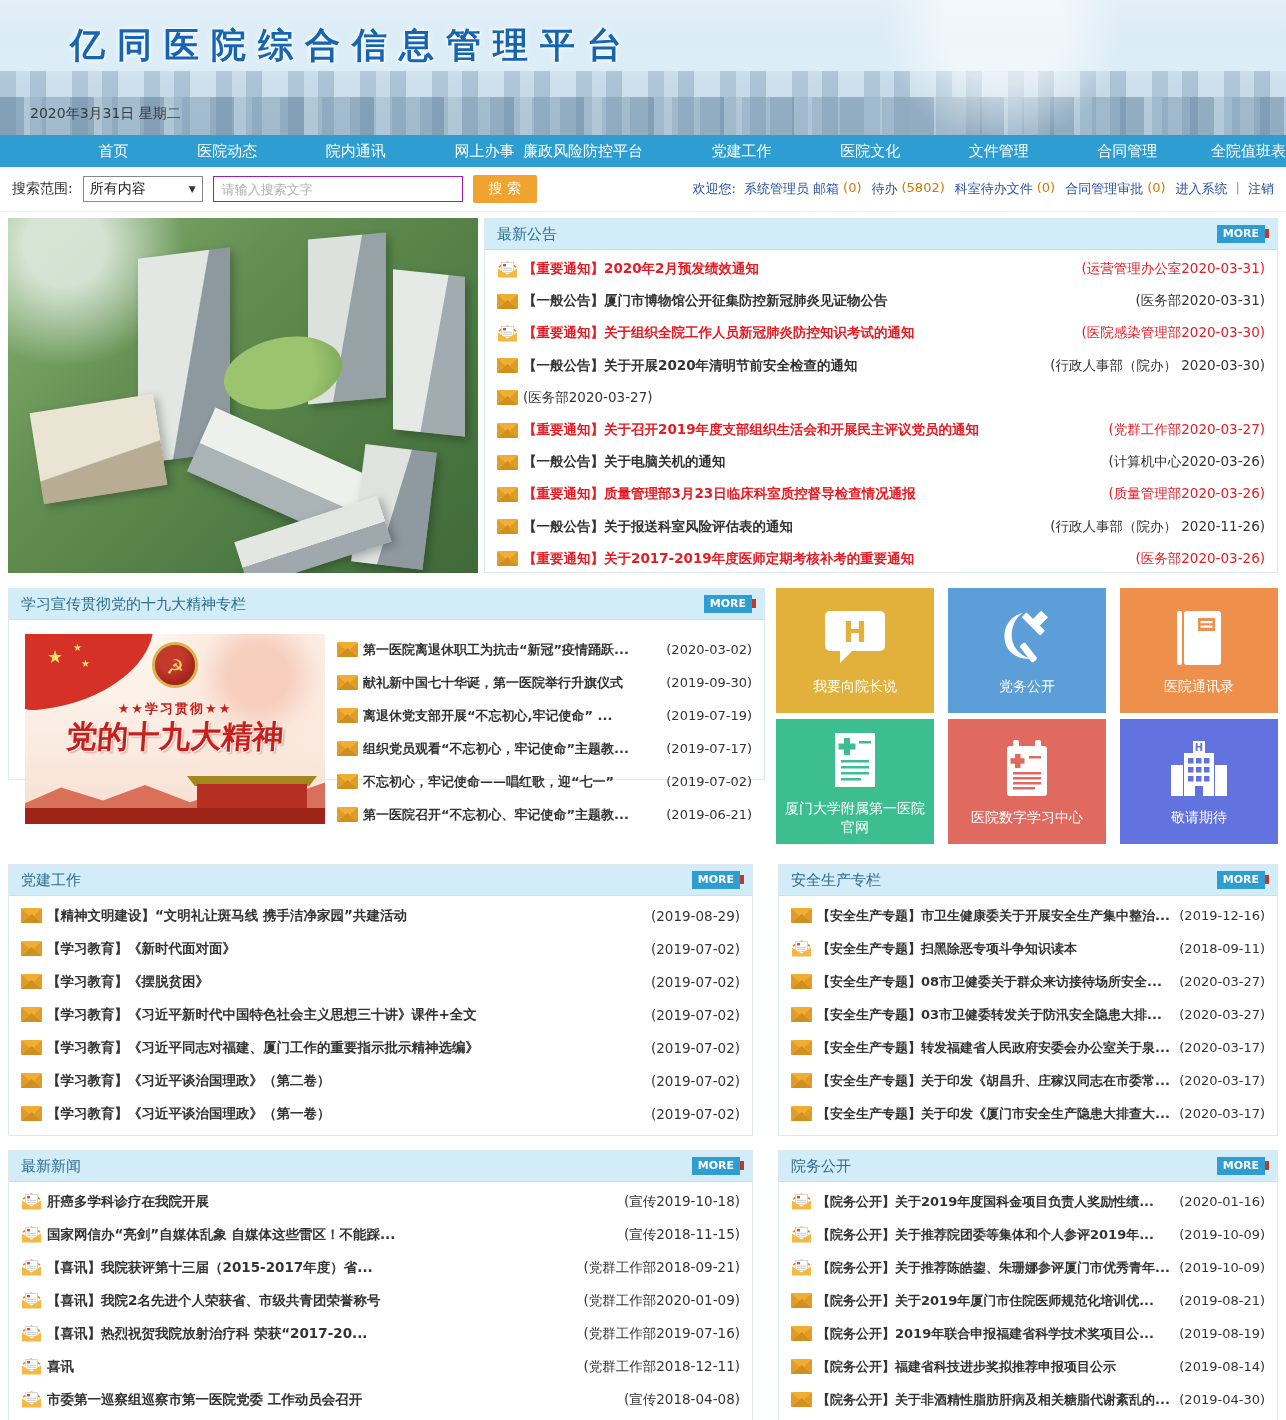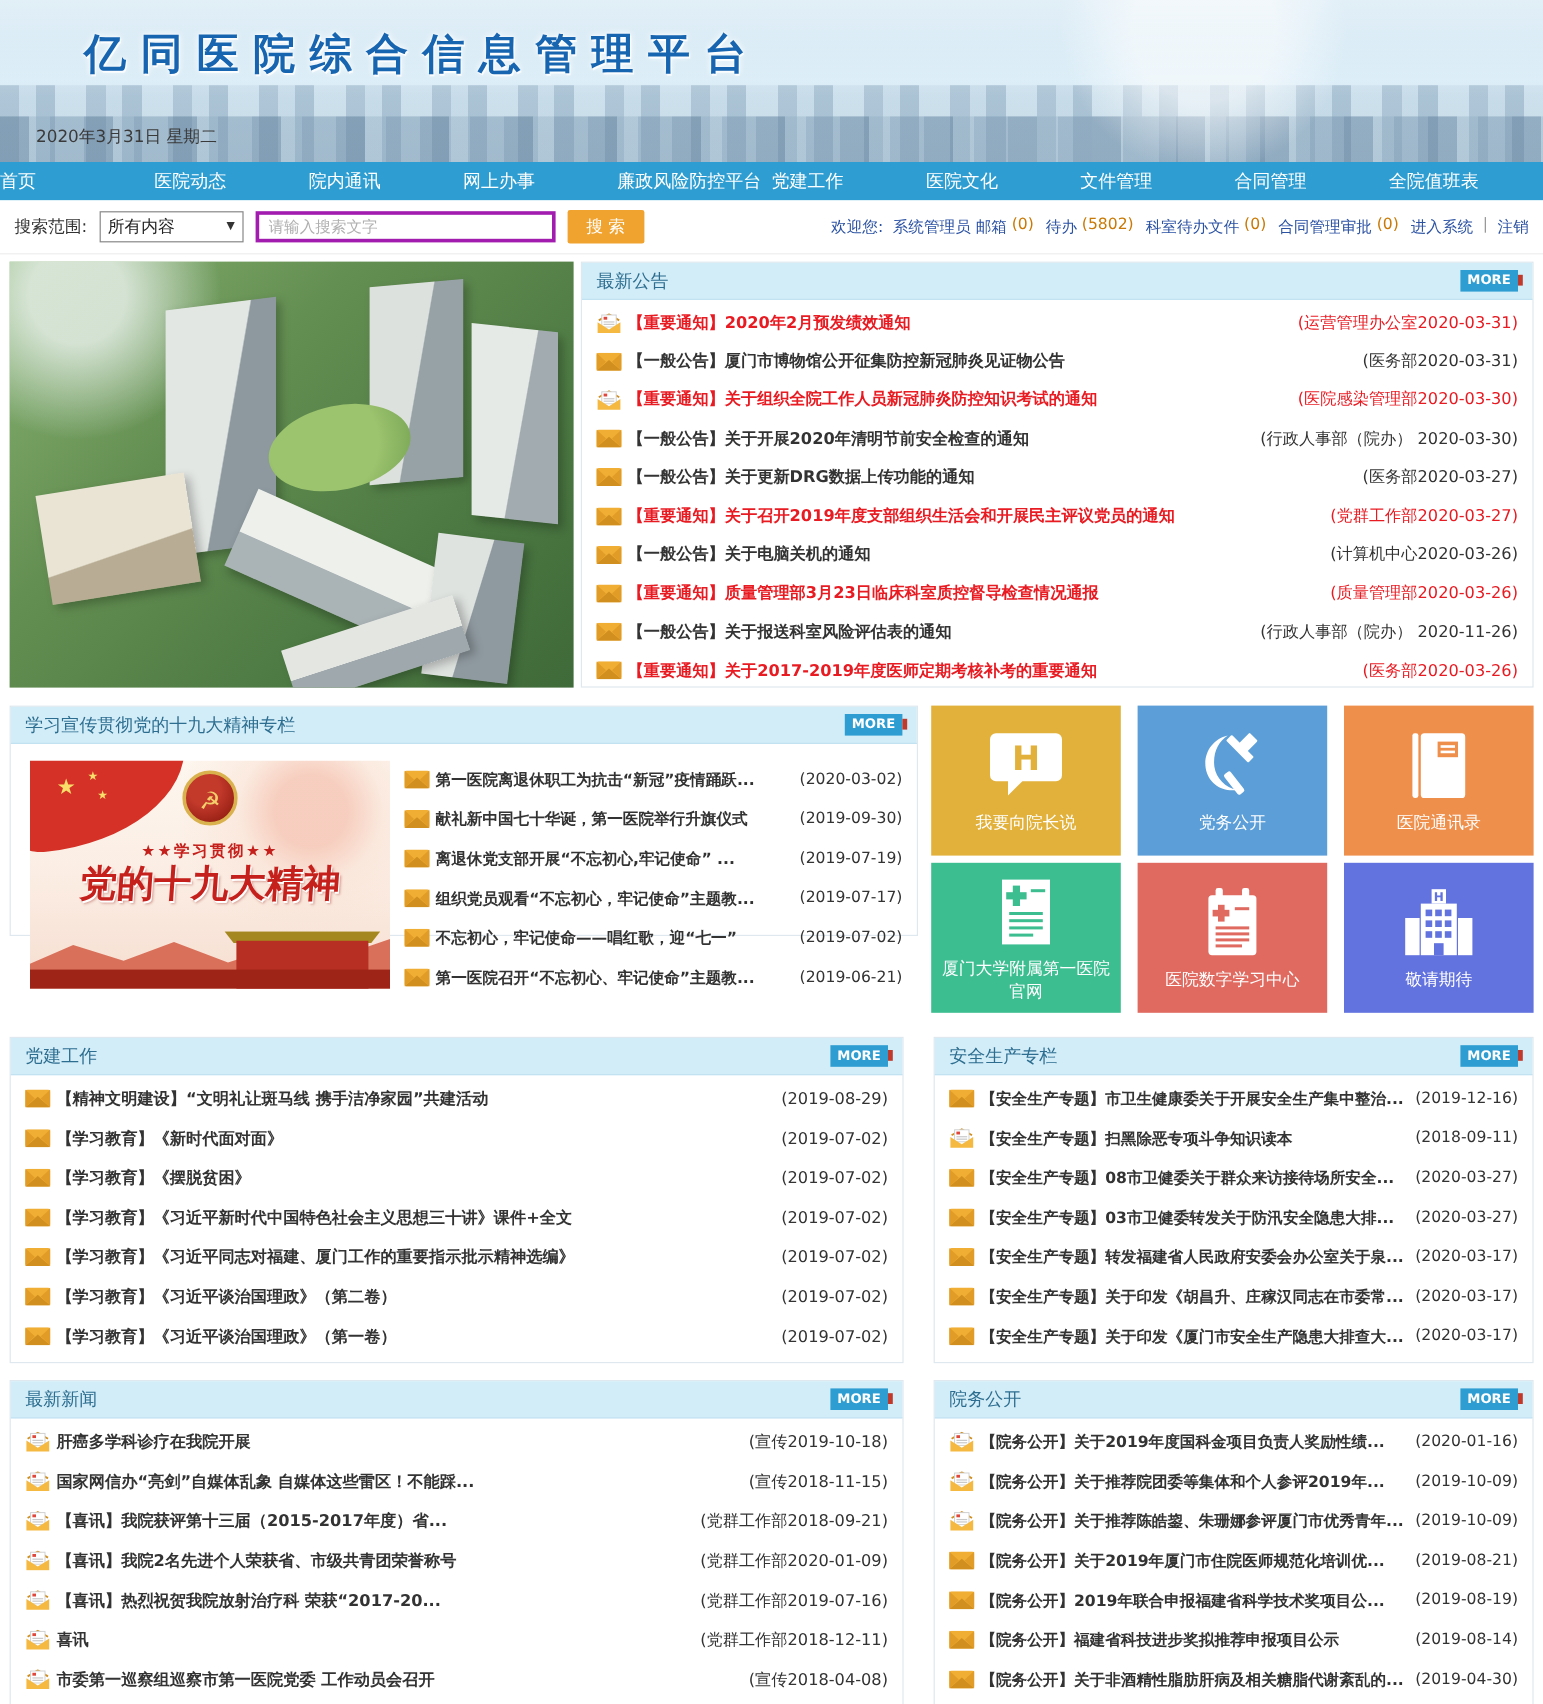--- a/index.html
+++ b/index.html
@@ -21,29 +21,29 @@
   .sky2 { position:absolute; left:0; right:0; bottom:0; height:38px;
     background: repeating-linear-gradient(90deg, rgba(92,124,154,.50) 0 24px, rgba(140,168,190,.35) 24px 42px,
       rgba(118,148,174,.46) 42px 70px); }
   .banner-title { position:absolute; top:22px; left:70px; font-size:35px; font-weight:bold;
     color:#1765b0; letter-spacing:12px;
     text-shadow: 0 0 6px #fff, 0 0 2px #fff, 1px 1px 0 rgba(255,255,255,.8); }
   .banner-date { position:absolute; left:30px; bottom:12px; font-size:14px; color:#3a3a3a; }
 
   
   .nav { height:32px; background:#2e9ed2; display:flex; }
-  .nav-item { flex:1; text-align:left; line-height:32px; color:#fff; font-size:15px; cursor:pointer; white-space:nowrap; }
+  .nav-item { flex:1; text-align:right; line-height:32px; color:#fff; font-size:15px; cursor:pointer; white-space:nowrap;font-family:Liberation Serif, serif; }
 
   
   .searchbar { height:45px; display:flex; align-items:center; padding:0 12px; background:#fff; border-bottom:1px solid #eee; }
   .s-label { font-size:14px; color:#333; margin-right:10px; }
   .s-select { width:120px; height:26px; border:1px solid #888; display:flex; align-items:center;
     justify-content:space-between; padding:0 6px; font-size:14px; color:#222; cursor:pointer; background:#fff; }
   .s-select .caret { font-size:9px; color:#333; }
-  .s-input { width:250px; height:26px; border:3px solid #a21caf; margin-left:10px; padding:0 8px; font-size:13px; color:#333;
+  .s-input { width:250px; height:26px; border:1px solid #a21caf; margin-left:10px; padding:0 8px; font-size:13px; color:#333;
     font-family:"DejaVu Sans","Liberation Sans",sans-serif; }
   .s-input::placeholder { color:#b0b0b0; }
   .s-btn { width:64px; height:28px; margin-left:10px; background:#f0a32f; color:#fff; border:none; border-radius:2px;
     font-size:14px; cursor:pointer; font-family:inherit; }
   .userbar { margin-left:auto; display:flex; align-items:flex-start; font-size:13px; color:#2b52a3; white-space:nowrap; }
   .userbar .u-welcome { margin-right:8px; }
   .userbar a { color:#2b52a3; text-decoration:none; cursor:pointer; }
   .userbar .count { color:#c97a06; margin:0 10px 0 4px; }
   .userbar .sep { color:#999; margin:0 8px; }
 
@@ -254,21 +254,20 @@
         </div>
         <div class="list-row">
           <span class="row-icon">
             <svg width="21" height="15" viewBox="0 0 21 15">
               <rect width="21" height="15" rx="2" fill="#f0ae35"></rect>
               <path d="M0 0 L8 7.5 L0 15 Z" fill="#e19c27"></path>
               <path d="M21 0 L13 7.5 L21 15 Z" fill="#e19c27"></path>
               <path d="M0 15 L10.5 6 L21 15 Z" fill="#d18f1f"></path>
             </svg>
           </span>
-          <span class="row-title">【一般公告】关于更新DRG数据上传功能的通知</span>
           <span class="row-meta">(医务部2020-03-27)</span>
         </div>
         <div class="list-row red">
           <span class="row-icon">
             <svg width="21" height="15" viewBox="0 0 21 15">
               <rect width="21" height="15" rx="2" fill="#f0ae35"></rect>
               <path d="M0 0 L8 7.5 L0 15 Z" fill="#e19c27"></path>
               <path d="M21 0 L13 7.5 L21 15 Z" fill="#e19c27"></path>
               <path d="M0 15 L10.5 6 L21 15 Z" fill="#d18f1f"></path>
             </svg>

